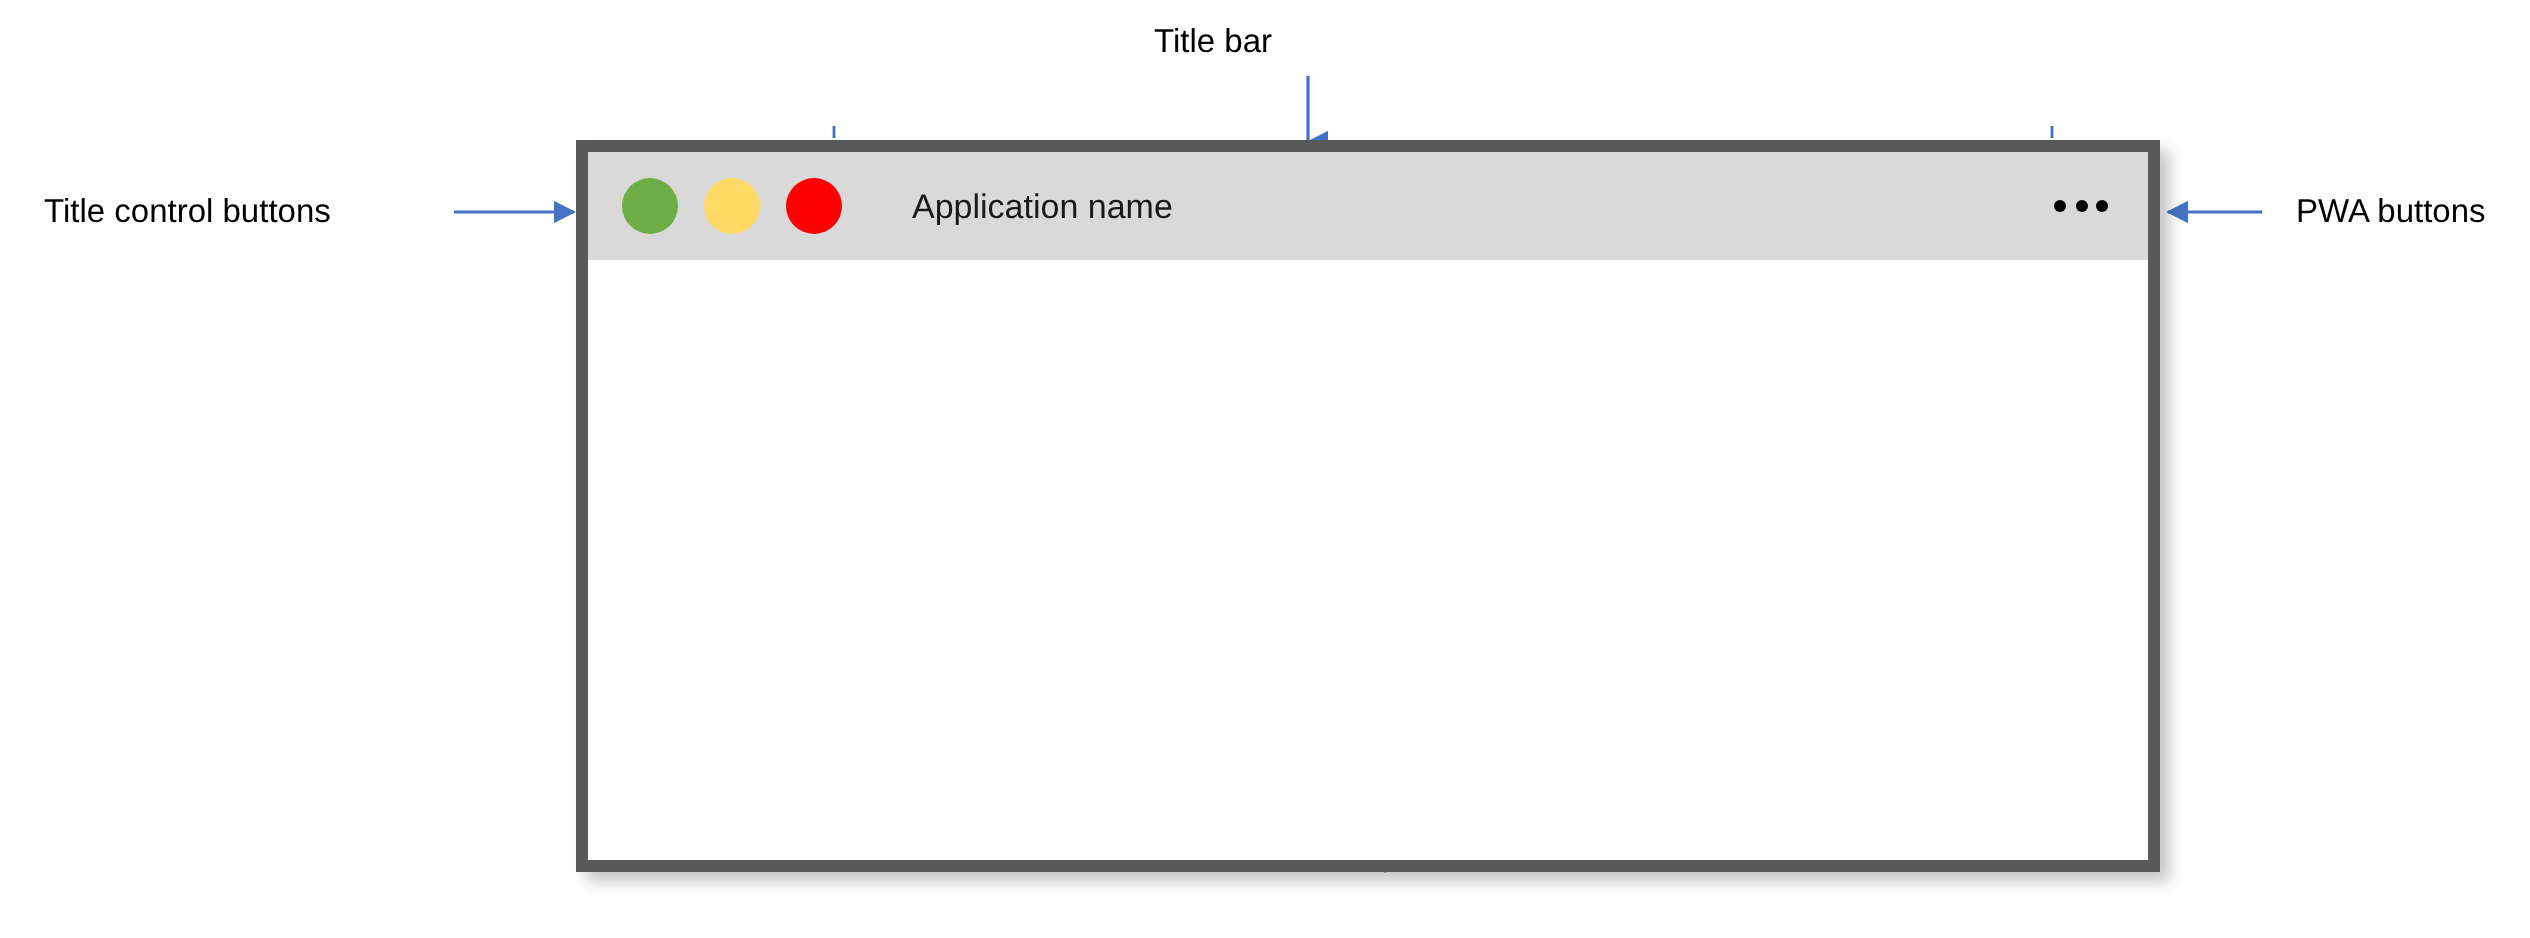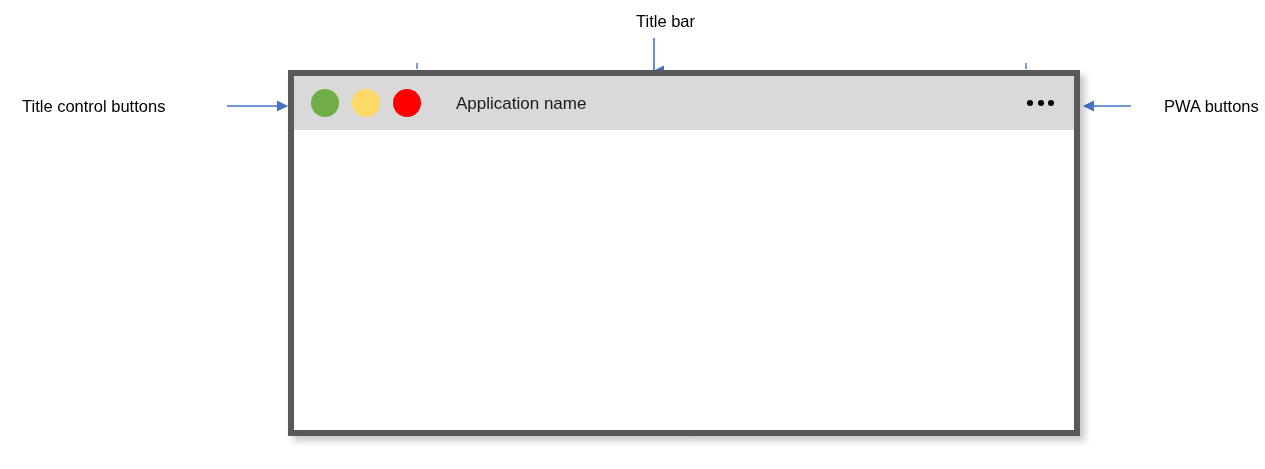--- a/index.html
+++ b/index.html
@@ -27,23 +27,23 @@
   }
 
   .anno-label {
     position: absolute;
     font-family: "Liberation Sans", sans-serif;
     font-size: 16.5px;
     color: #000000;
     white-space: nowrap;
     line-height: 1;
   }
-  #label-title-bar      { left: 636px; top: 13px; }
+  #label-title-bar      { left: 577px; top: 13px; }
   #label-window-ctrl    { left: 22px;  top: 98px; }
-  #label-pwa            { left: 1148px; top: 98px; margin-left: 16px; }
+  #label-pwa            { left: 1148px; top: 98px; }
   #label-web-content    {
     left: 604px; top: 275px;
     background: #ffffff;
     padding: 0 9px;
   }
 
   
   #app-window {
     position: absolute;
     left: 288px;

